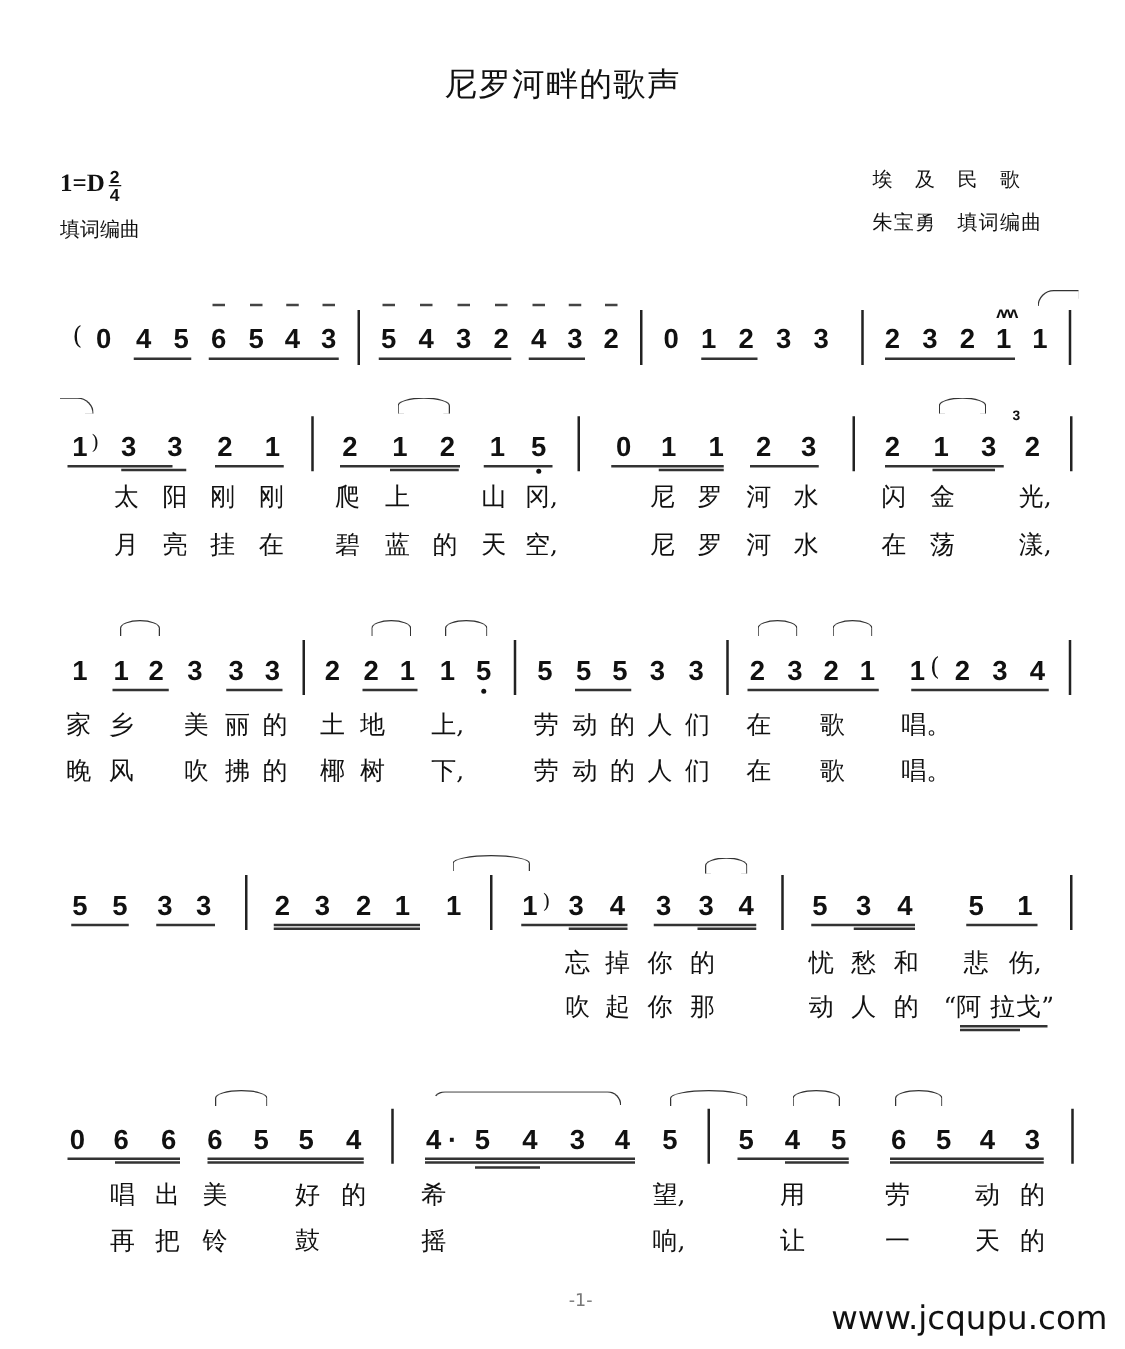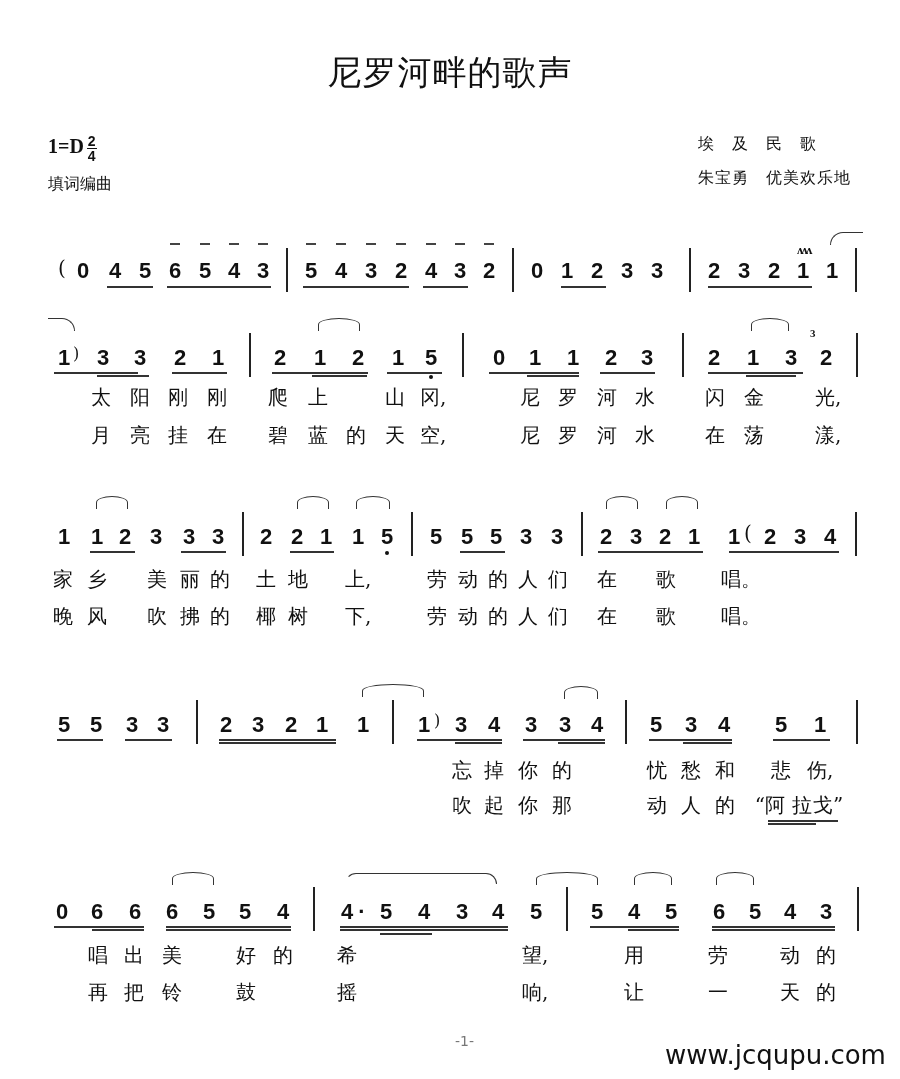--- a/index.html
+++ b/index.html
@@ -1,47 +1,47 @@
 <!DOCTYPE html>
 <html><head>
 <meta charset="utf-8">
 <style>
   html,body{margin:0;padding:0;background:#fff;}
   body{width:900px;height:1079px;position:relative;overflow:hidden;color:#111;font-family:"DejaVu Sans",sans-serif;}
   .abs{position:absolute;}
-  .title{left:0;width:900px;top:50px;text-align:center;font-size:34px;letter-spacing:1px;font-family:"DejaVu Sans",sans-serif;}
+  .title{left:0;width:900px;top:50px;text-align:center;font-size:26px;letter-spacing:1px;font-family:"DejaVu Sans",sans-serif;}
   .key{left:48px;top:134px;font-family:"Liberation Serif",serif;font-weight:bold;font-size:20px;}
   .frac{display:inline-block;vertical-align:middle;text-align:center;font-family:"Liberation Sans",sans-serif;font-weight:bold;font-size:14px;line-height:14px;margin-left:3px;}
   .frac .num{display:block;border-bottom:1.5px solid #111;padding:0 1px;}
   .tempo{left:48px;top:174px;font-size:16px;}
   .credit{font-size:16px;letter-spacing:1px;}
   .n{position:absolute;font-family:"Liberation Sans",sans-serif;font-weight:bold;font-size:22px;width:16px;text-align:center;line-height:26px;}
   .bar{position:absolute;width:2px;background:#222;}
   .ul{position:absolute;height:1.5px;background:#333;}
   .tie{position:absolute;border:1.5px solid #333;border-bottom:none;border-left-color:transparent;border-right-color:transparent;border-radius:50% 50% 0 0;height:12px;}
   .tie2{position:absolute;border-top:1.5px solid #333;border-radius:40px 40px 0 0;height:10px;border-left:1.5px solid #333;border-right:1.5px solid #333;border-bottom:none;}
   .lyr{position:absolute;font-family:"DejaVu Serif",serif;font-size:20px;line-height:24px;width:26px;text-align:center;}
   .dot{position:absolute;width:4px;height:4px;background:#111;border-radius:50%;}
   .hl{position:absolute;width:10px;height:1.5px;background:#444;}
   .paren{position:absolute;font-family:"DejaVu Serif",serif;font-size:20px;line-height:26px;}
-  .small{position:absolute;font-family:Liberation Serif, serif;font-weight:bold;font-size:11px;}
+  .small{position:absolute;font-family:Liberation Sans, sans-serif;font-weight:bold;font-size:11px;}
   .pageno{left:455px;top:1033px;font-size:14px;color:#777;}
   .wm{left:665px;top:1040px;font-size:26px;color:#111;font-family:"DejaVu Sans",sans-serif;}
 </style>
 </head>
 <body>
 
 <div class="abs title">尼罗河畔的歌声</div>
 
 <div class="abs key">
   <span>1=D</span><span class="frac"><span class="num">2</span><span>4</span></span>
 </div>
 <div class="abs tempo">填词编曲</div>
 <div class="abs credit" style="left:698px;top:134px;">埃　及　民　歌</div>
-<div class="abs credit" style="left:698px;top:168px;">朱宝勇　优美欢乐地</div>
+<div class="abs credit" style="left:698px;top:168px;">朱宝勇　填词编曲</div>
 
 <div>
   <span class="paren" style="left:58px;top:255px;">(</span>
   <span class="n" style="left:75px;top:258px;">0</span>
   <span class="n" style="left:107px;top:258px;">4</span>
   <span class="n" style="left:137px;top:258px;">5</span>
   <span class="n" style="left:167px;top:258px;">6</span>
   <span class="n" style="left:197px;top:258px;">5</span>
   <span class="n" style="left:226px;top:258px;">4</span>
   <span class="n" style="left:255px;top:258px;">3</span>

